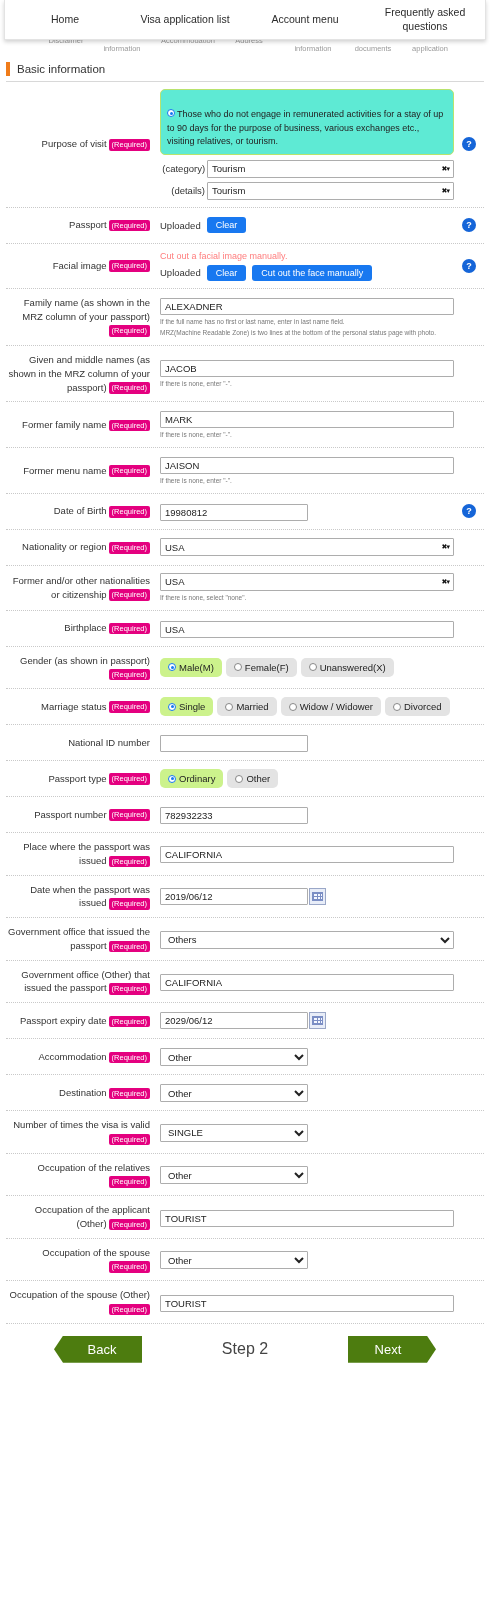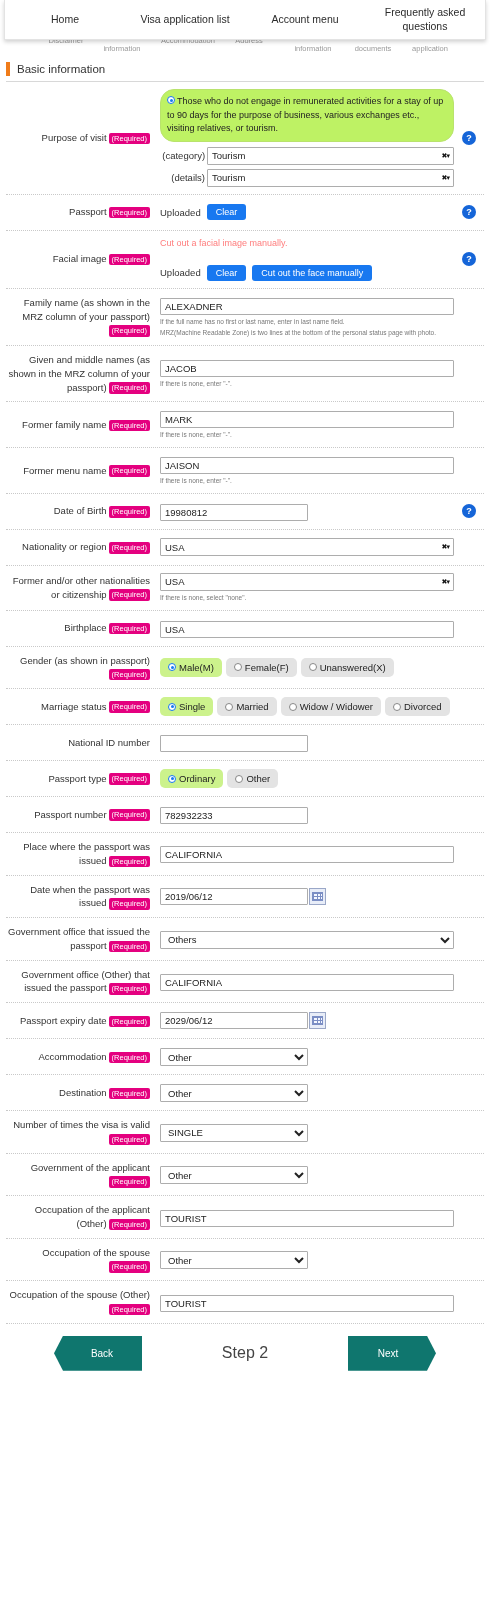--- a/index.html
+++ b/index.html
@@ -126,41 +126,41 @@
     border: 1px solid #adadad; background: #fff;
     display: flex; align-items: center;
     font-size: 9.5px; color: #222; padding: 0 4px;
     border-radius: 1px; cursor: pointer;
   }
   .combo .val { flex: 1 1 auto; }
   .combo .clr { font-size: 7px; color: #111; letter-spacing: -1px; }
   .prefix { font-size: 9.5px; color: #333; white-space: nowrap; }
 
   .green-note {
-    background: #bef264; border: 1px solid #b9e36d;
+    background: #5eead4; border: 1px solid #b9e36d;
     font-size: 9px; line-height: 1.5; color: #222;
-    padding: 5px 7px 5px 6px; border-radius: 14px;
+    padding: 18px 7px 5px 6px; border-radius: 5px;
     margin-bottom: 5px; position: relative;
   }
   .green-note .radio { margin-right: 2px; }
 
   .combo-line { display: flex; align-items: center; margin-top: 4px; }
   .combo-line .prefix { width: 56px; text-align: right; padding-right: 2px; }
 
   
   .btn-blue {
     background: #1878f0; color: #fff;
     border: none; border-radius: 3px;
     font-family: "Liberation Sans", sans-serif;
     font-size: 9px; padding: 3px 9px;
     cursor: pointer;
   }
   .inline-row { display: flex; align-items: center; gap: 6px; }
   .uploaded { font-size: 9.5px; color: #333; }
-  .warn { color: #ff7d7d; font-size: 9px; margin-bottom: 17px; }
+  .warn { color: #ff7d7d; font-size: 9px; margin-bottom: 4px; }
 
   
   .pills { display: flex; gap: 4px; flex-wrap: wrap; }
   .pill {
     background: #e3e3e3; border-radius: 5px;
     font-size: 9.5px; color: #222;
     padding: 4px 8px; cursor: pointer;
     display: flex; align-items: center; gap: 3px;
     white-space: nowrap;
   }
@@ -193,22 +193,22 @@
     border: 1px solid #7b8ec4;
   }
 
   
   .footer-nav {
     display: flex; align-items: center; justify-content: space-between;
     margin: 12px 6px 10px 6px; padding: 0 48px;
     position: relative;
   }
   .arrow-btn {
-    background: #0f766e; color: #fff;
-    font-size: 10px; width: 88px; height: 35px;
+    background: #4d7c0f; color: #fff;
+    font-size: 13px; width: 88px; height: 27px;
     display: flex; align-items: center; justify-content: center;
     cursor: pointer; position: relative;
   }
   .arrow-btn.back { clip-path: polygon(9px 0, 100% 0, 100% 100%, 9px 100%, 0 50%); padding-left: 8px;}
   .arrow-btn.next { clip-path: polygon(0 0, calc(100% - 9px) 0, 100% 50%, calc(100% - 9px) 100%, 0 100%); padding-right: 8px;}
   .step-label { font-size: 16px; color: #444; }
 </style>
 </head>
 <body>
 
@@ -571,21 +571,21 @@
       <div class="fld">
         <select class="sel w-med">
           <option>SINGLE</option>
         </select>
       </div>
       <div class="help"></div>
     </div>
 
     <div class="row">
       <div class="lbl">
-        <span>Government of the applicant</span><span class="req">(Required)</span>
+        <span>Occupation of the relatives</span><span class="req">(Required)</span>
       </div>
       <div class="fld">
         <select class="sel w-med">
           <option>Other</option>
         </select>
       </div>
       <div class="help"></div>
     </div>
 
     <div class="row">

